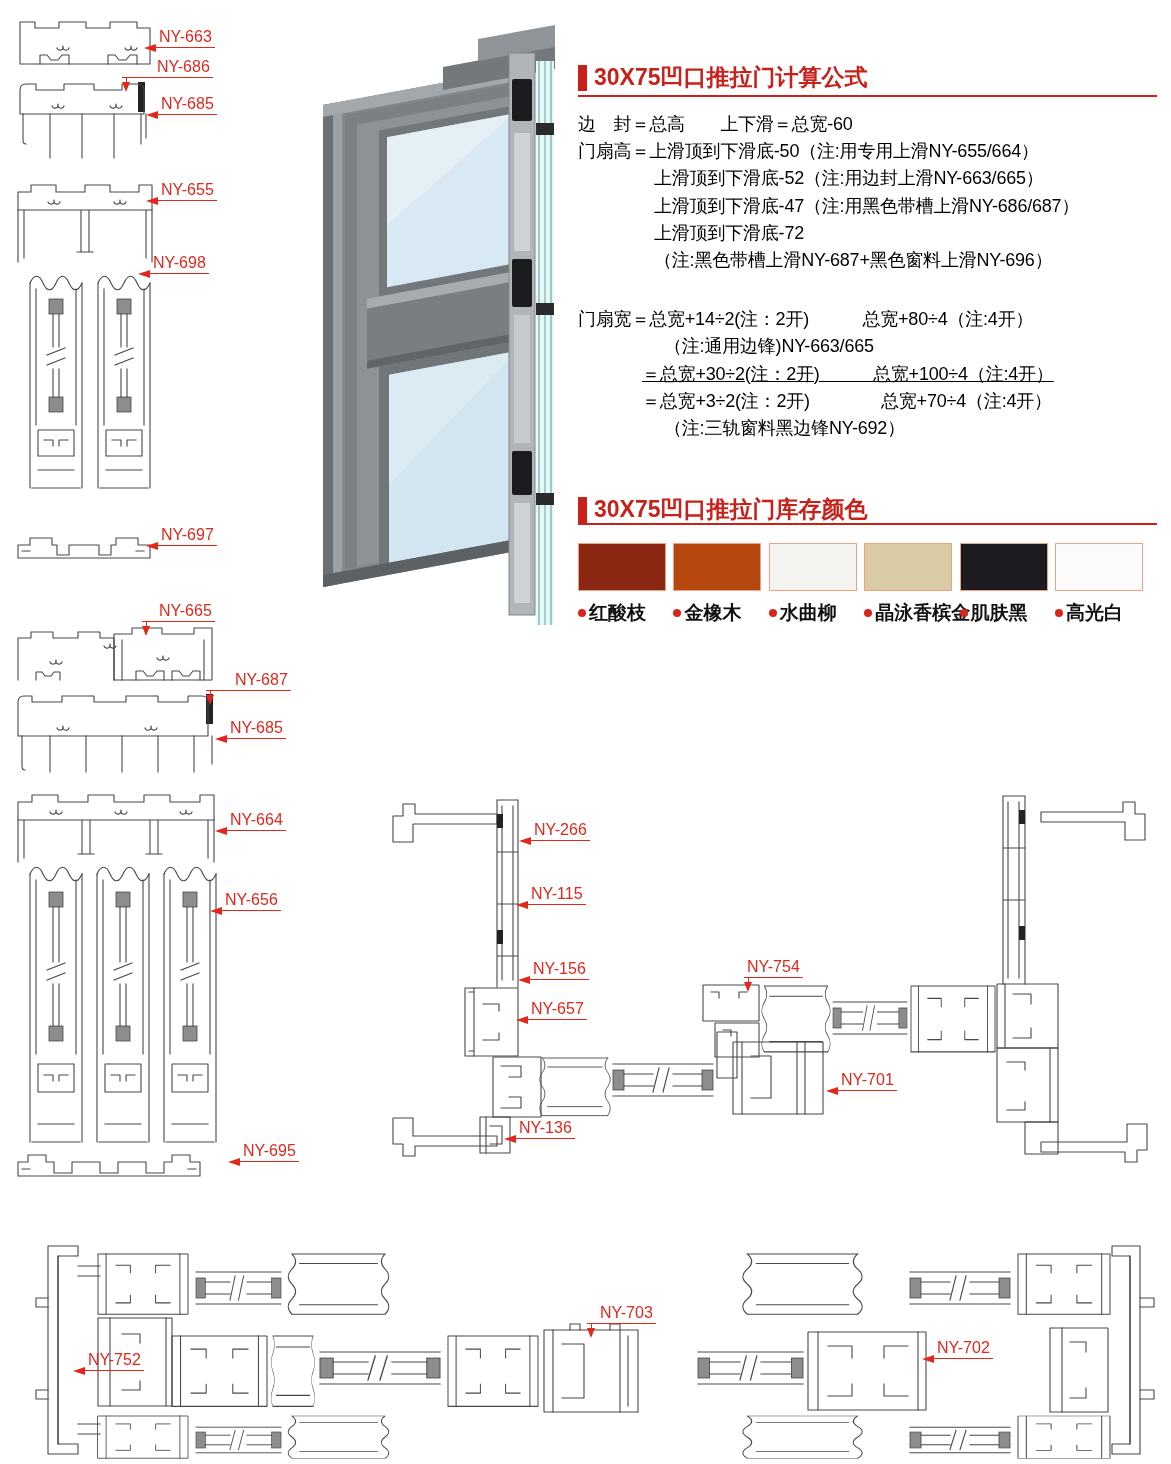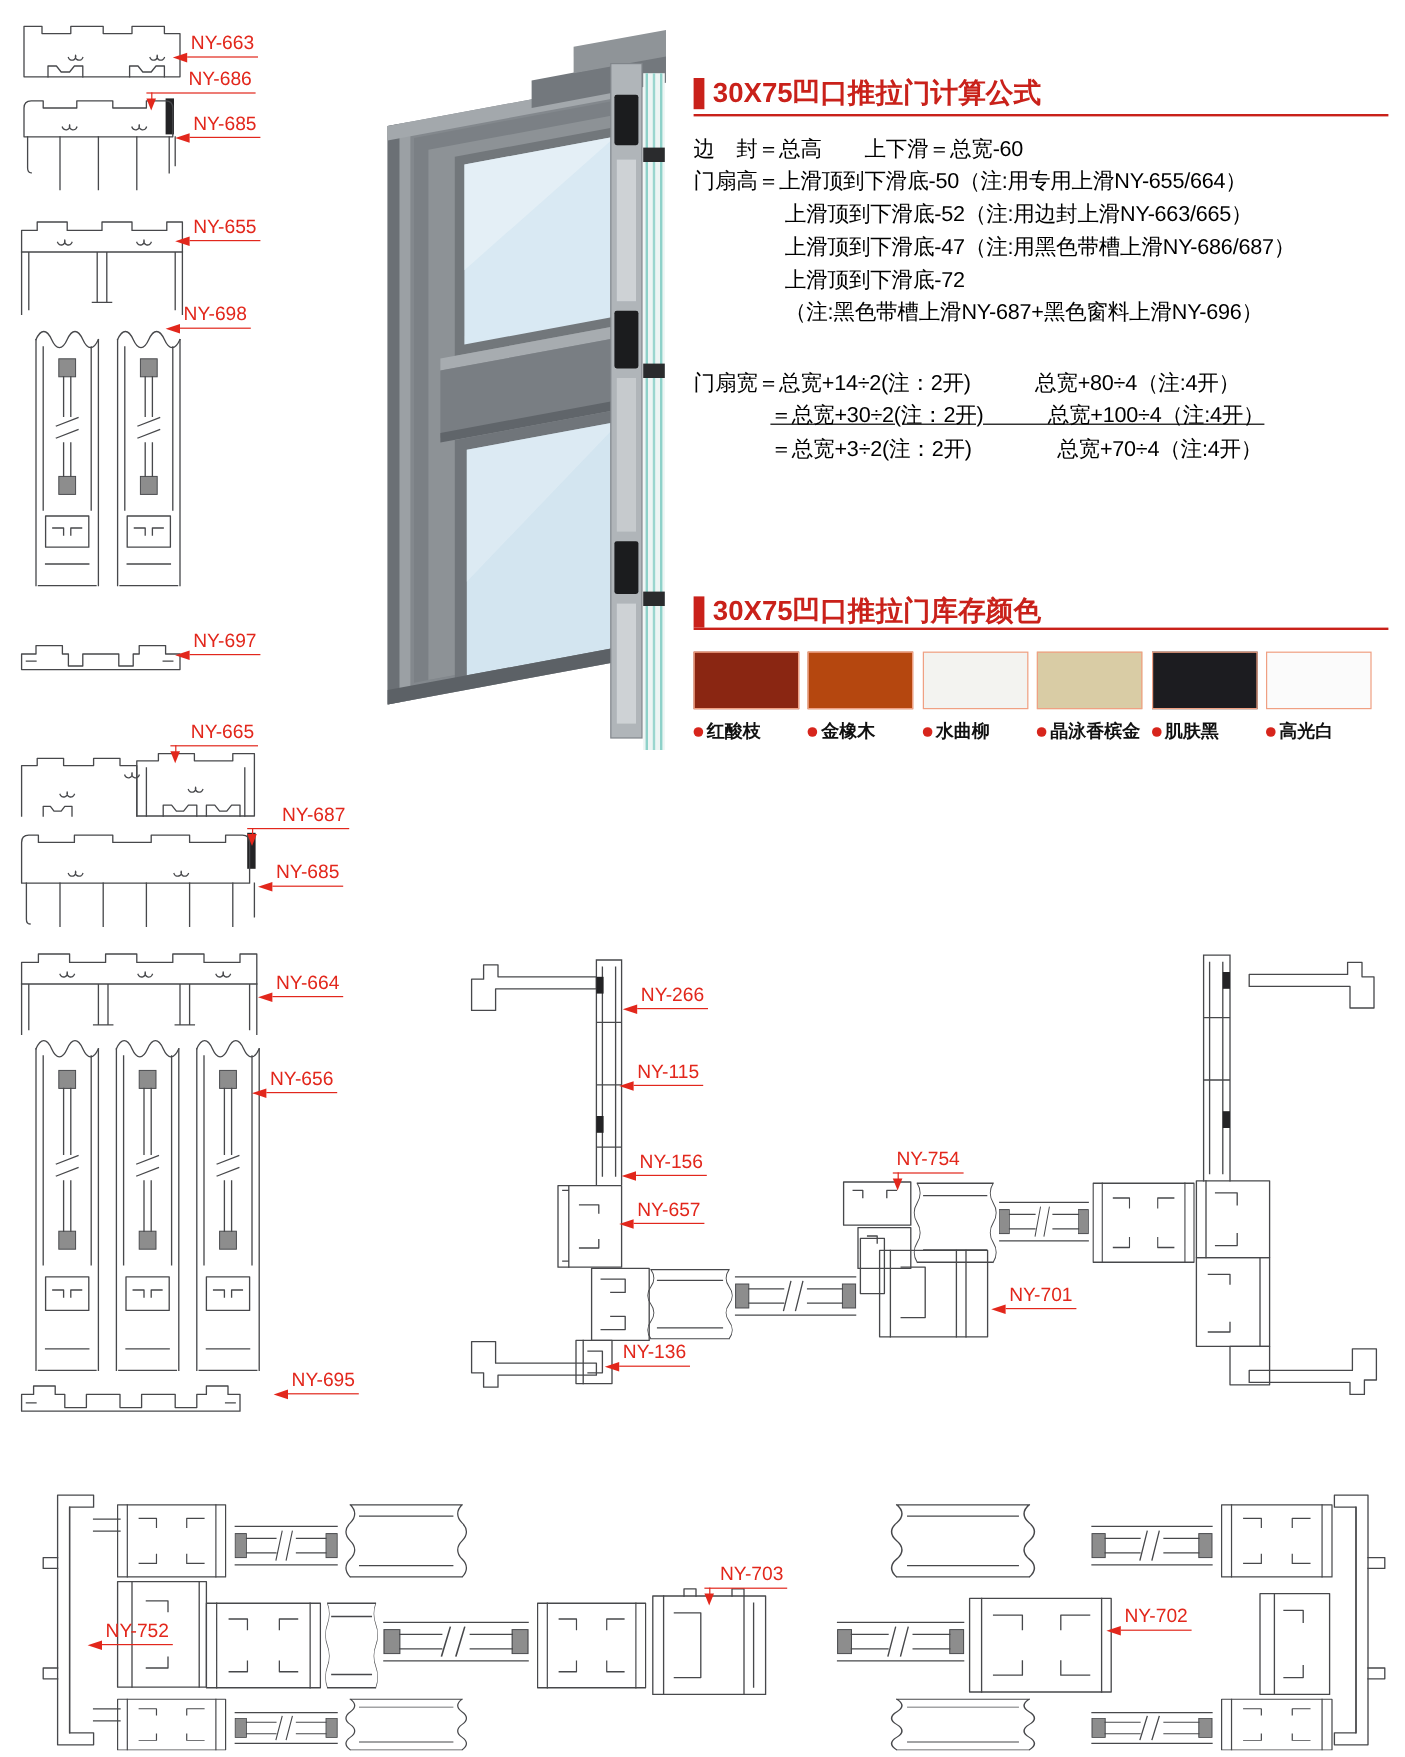--- a/index.html
+++ b/index.html
@@ -37,21 +37,21 @@
   .f-line{height:27.2px;font-size:18px;color:#000000;white-space:pre;letter-spacing:-.2px;}
   #swatch-row{position:absolute;left:578px;top:543px;display:flex;}
   .swatch-cell{width:88px;margin-right:7.4px;}
   .chip{height:48px;border:1px solid #f0a083;box-sizing:border-box;}
   .sw-rosewood{background:repeating-linear-gradient(184deg,#8f2a12 0 5px,#5f1507 5px 8px,#a63c16 8px 13px,#7a1f0c 13px 16px);}
   .sw-oak{background:repeating-linear-gradient(172deg,#b8490f 0 4px,#8c2d06 4px 7px,#d3641f 7px 11px,#a33a0a 11px 14px);}
   .sw-ash{background:repeating-linear-gradient(184deg,#f7f7f5 0 6px,#e3e3df 6px 8px,#efefec 8px 12px);}
   .sw-champagne{background:#d9cca5;}
   .sw-black{background:#1c1c20;}
   .sw-white{background:#fcfcfc;}
-  .lab{margin-top:9px;font-size:15px;font-weight:bold;color:#111;display:flex;align-items:center;gap:3px;white-space:nowrap;}
+  .lab{margin-top:9px;font-size:19px;font-weight:bold;color:#111;display:flex;align-items:center;gap:3px;white-space:nowrap;}
   .dot{width:8px;height:8px;border-radius:50%;background:#d7251c;flex:none;}
 </style>
 </head>
 <body>
 
 <div id="page">
 
   <svg class="abs" style="left:10px;top:10px" width="230" height="556" viewBox="0 0 230 556">
     <defs>
       <g id="sashA">
@@ -175,22 +175,24 @@
 
   <div id="formula-block">
 
   <div class="f-line" style="padding-left: 0px;">边　封＝总高　　上下滑＝总宽-60</div>
       <div class="f-line" style="padding-left: 0px;">门扇高＝上滑顶到下滑底-50（注:用专用上滑NY-655/664）</div>
       <div class="f-line" style="padding-left: 76px;">上滑顶到下滑底-52（注:用边封上滑NY-663/665）</div>
       <div class="f-line" style="padding-left: 76px;">上滑顶到下滑底-47（注:用黑色带槽上滑NY-686/687）</div>
       <div class="f-line" style="padding-left: 76px;">上滑顶到下滑底-72</div>
       <div class="f-line" style="padding-left: 76px;">（注:黑色带槽上滑NY-687+黑色窗料上滑NY-696）</div>
       <div class="f-line" style="padding-left: 0px; margin-top: 32px;">门扇宽＝总宽+14÷2(注：2开)　　　总宽+80÷4（注:4开）</div>
+      <div class="f-line" style="padding-left: 86px;">（注:通用边锋)NY-663/665</div>
       <div class="f-line" style="padding-left: 64px; text-decoration: underline;">＝总宽+30÷2(注：2开)　　　总宽+100÷4（注:4开）</div>
       <div class="f-line" style="padding-left: 64px;">＝总宽+3÷2(注：2开)　　　　总宽+70÷4（注:4开）</div>
+      <div class="f-line" style="padding-left: 86px;">（注:三轨窗料黑边锋NY-692）</div>
     </div>
 
   <div class="sec-title" style="left:578px;top:494px">
     <span class="tbar"></span>
     <span>30X75凹口推拉门库存颜色</span>
   </div>
   <div class="rule" style="top:523px"></div>
 
   <div id="swatch-row">
 

